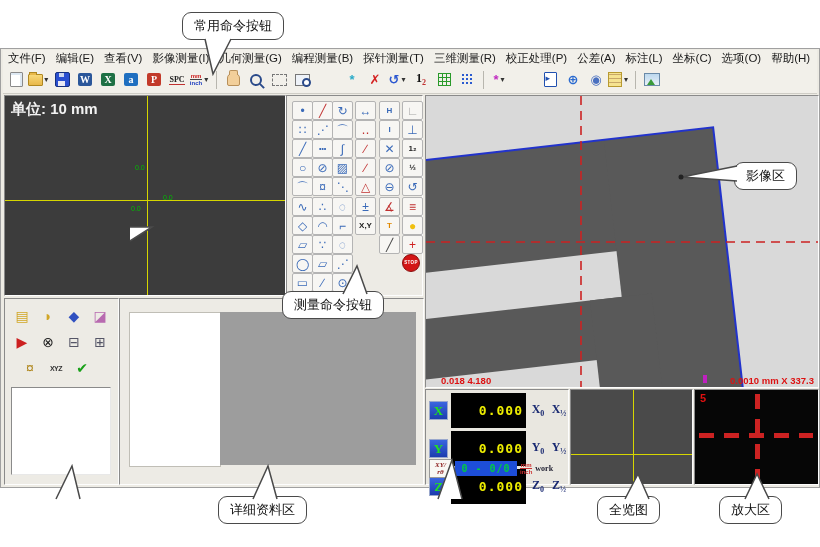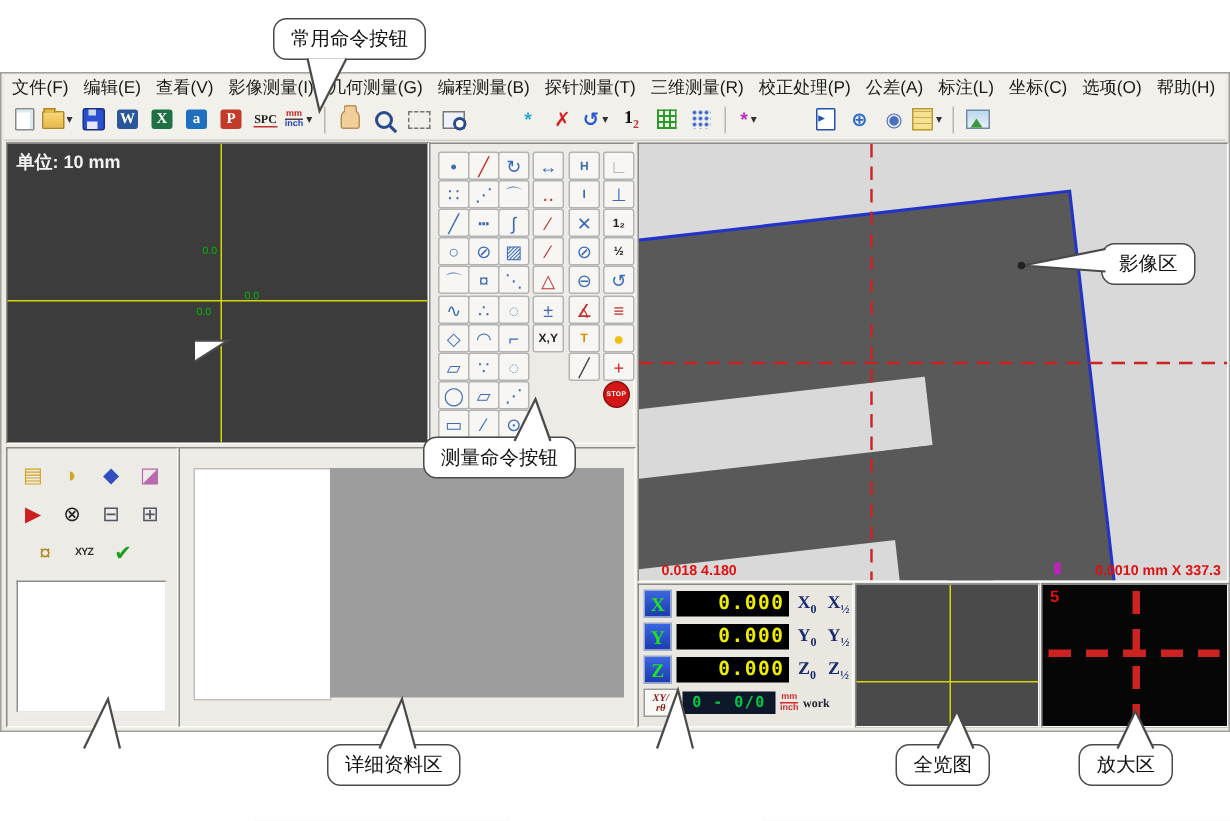--- a/index.html
+++ b/index.html
@@ -40,21 +40,21 @@
   .ic-gridg{width:13px;height:13px;background-image:repeating-linear-gradient(0deg,#2a9a2a 0 1.5px,transparent 1.5px 4px),repeating-linear-gradient(90deg,#2a9a2a 0 1.5px,transparent 1.5px 4px);}
   .ic-gridd{width:13px;height:13px;background-image:radial-gradient(circle,#2a5ad0 1px,transparent 1.3px);background-size:4px 4px;}
   .ic-door{width:11px;height:13px;border:1px solid #2050b0;background:#fff;position:relative;border-radius:1px;}
   .ic-door::after{content:'▸';color:#2050b0;font-size:9px;position:absolute;left:1px;top:0px;}
   .ic-notepad{width:12px;height:13px;background:#f6e390;border:1px solid #b89a30;background-image:repeating-linear-gradient(0deg,transparent 0 3px,#c8a868 3px 4px);}
   .ic-imgview{width:14px;height:11px;background:linear-gradient(#bcd8ee,#e8f0f8);border:1px solid #6a8aa8;position:relative;}
   .ic-imgview::after{content:'';position:absolute;bottom:0;left:2px;border-left:4px solid transparent;border-right:4px solid transparent;border-bottom:6px solid #3a9a3a;}
   
   .sunken{border:1px solid;border-color:#8a8a8a #fdfdfd #fdfdfd #8a8a8a;}
   #drawing-panel{position:absolute;left:3px;top:46px;width:280px;height:199px;background:#3c3c3c;}
-  #drawing-unit{position:absolute;left:6px;top:4px;color:#f2f2f2;font-size:12px;font-weight:bold;}
+  #drawing-unit{position:absolute;left:6px;top:4px;color:#f2f2f2;font-size:15px;font-weight:bold;}
   .cross-v{position:absolute;width:1px;background:var(--draw-yellow,#d6d600);top:0;bottom:0;}
   .cross-h{position:absolute;height:1px;background:var(--draw-yellow,#d6d600);left:0;right:0;}
   .tick{position:absolute;color:#00bb00;font-size:7px;line-height:7px;}
   #palette-panel{position:absolute;left:285px;top:46px;width:135px;height:199px;background:#edebe5;}
   .pal-btn{position:absolute;width:19px;height:17px;background:#f7f6f3;border:1px solid #b4b4b4;border-radius:2px;
     display:flex;align-items:center;justify-content:center;color:#3a6ab8;font-size:12px;line-height:1;cursor:default;}
   .pal-btn.k-text span{font-size:8px;font-weight:bold;}
   .pal-btn.k-stop{background:#d31616;border:1px solid #8a0e0e;border-radius:50%;width:16px;height:16px;}
   .pal-btn.k-stop span{color:#fff;font-size:4.5px;font-weight:bold;letter-spacing:.3px;}
   #image-panel{position:absolute;left:424px;top:46px;width:392px;height:291px;background:#d9d9d9;overflow:hidden;}
@@ -67,28 +67,28 @@
   .auto-icon.k-text{font-size:7px;font-weight:bold;letter-spacing:-.5px;}
   #auto-list{position:absolute;left:6px;top:88px;width:98px;height:86px;background:#fff;border:1px solid;border-color:#8a8a8a #e8e8e8 #e8e8e8 #8a8a8a;}
   #detail-panel{position:absolute;left:118px;top:249px;width:303px;height:185px;background:#edebe5;}
   #detail-white{position:absolute;left:9px;top:13px;width:90px;height:153px;background:#ffffff;border:1px solid #c0beb6;}
   #detail-gray{position:absolute;left:100px;top:13px;width:196px;height:153px;background:#9d9d9d;}
   #dro-panel{position:absolute;left:424px;top:340px;width:142px;height:94px;background:#e9e7e0;padding:0;}
   #dro-rows{position:absolute;left:3px;top:3px;}
   .dro-row{display:flex;align-items:center;gap:3px;margin-bottom:3px;}
   .dro-axis{width:17px;height:17px;background:linear-gradient(#3a66e0,#1c3cae);border:1px solid #9aa8cc;color:#22e022;
     font:bold 13px "Liberation Serif",serif;display:flex;align-items:center;justify-content:center;}
-  .dro-lcd{width:72px;height:17px;background:#000;color:var(--lcd-yellow,#eded00);font:bold 13px "DejaVu Sans Mono",monospace;
+  .dro-lcd{width:72px;height:35px;background:#000;color:var(--lcd-yellow,#eded00);font:bold 13px "DejaVu Sans Mono",monospace;
     display:flex;align-items:center;justify-content:flex-end;padding-right:3px;letter-spacing:1px;}
   .dro-sub{font:bold 12px "Liberation Serif",serif;color:#1a2a72;width:18px;text-align:center;}
   .dro-sub sub{font-size:8px;}
   #dro-bottom{position:absolute;left:3px;top:69px;display:flex;align-items:center;gap:3px;}
   #dro-mode{width:21px;height:17px;background:#f8f8f4;border:1px solid #999;font:italic bold 7px "Liberation Serif",serif;
     color:#8a1a1a;line-height:7px;display:flex;flex-direction:column;align-items:center;justify-content:center;}
-  #dro-counter{width:62px;height:15px;background:#0f172a;color:var(--lcd-green,#00cc44);font:bold 10px "DejaVu Sans Mono",monospace;
+  #dro-counter{width:62px;height:15px;background:#1d4ed8;color:var(--lcd-green,#00cc44);font:bold 10px "DejaVu Sans Mono",monospace;
     display:flex;align-items:center;justify-content:center;letter-spacing:1px;}
   #dro-unit{font-size:6px;font-weight:bold;color:#cc3030;line-height:6px;text-align:center;}
   #dro-unit div:first-child{border-bottom:1px solid #cc3030;}
   #dro-work{font:bold 8px "Liberation Serif",serif;color:#223;}
   #overview-panel{position:absolute;left:569px;top:340px;width:121px;height:94px;background:#4a4a4a;}
   #magnifier-panel{position:absolute;left:693px;top:340px;width:123px;height:94px;background:#060606;}
   .magcross-v{position:absolute;left:60px;top:4px;width:5px;height:85px;
     background:repeating-linear-gradient(180deg,var(--cross-red,#e00) 0 15px,transparent 15px 25px);}
   .magcross-h{position:absolute;left:4px;top:43px;height:5px;width:114px;
     background:repeating-linear-gradient(90deg,var(--cross-red,#e00) 0 15px,transparent 15px 25px);}

